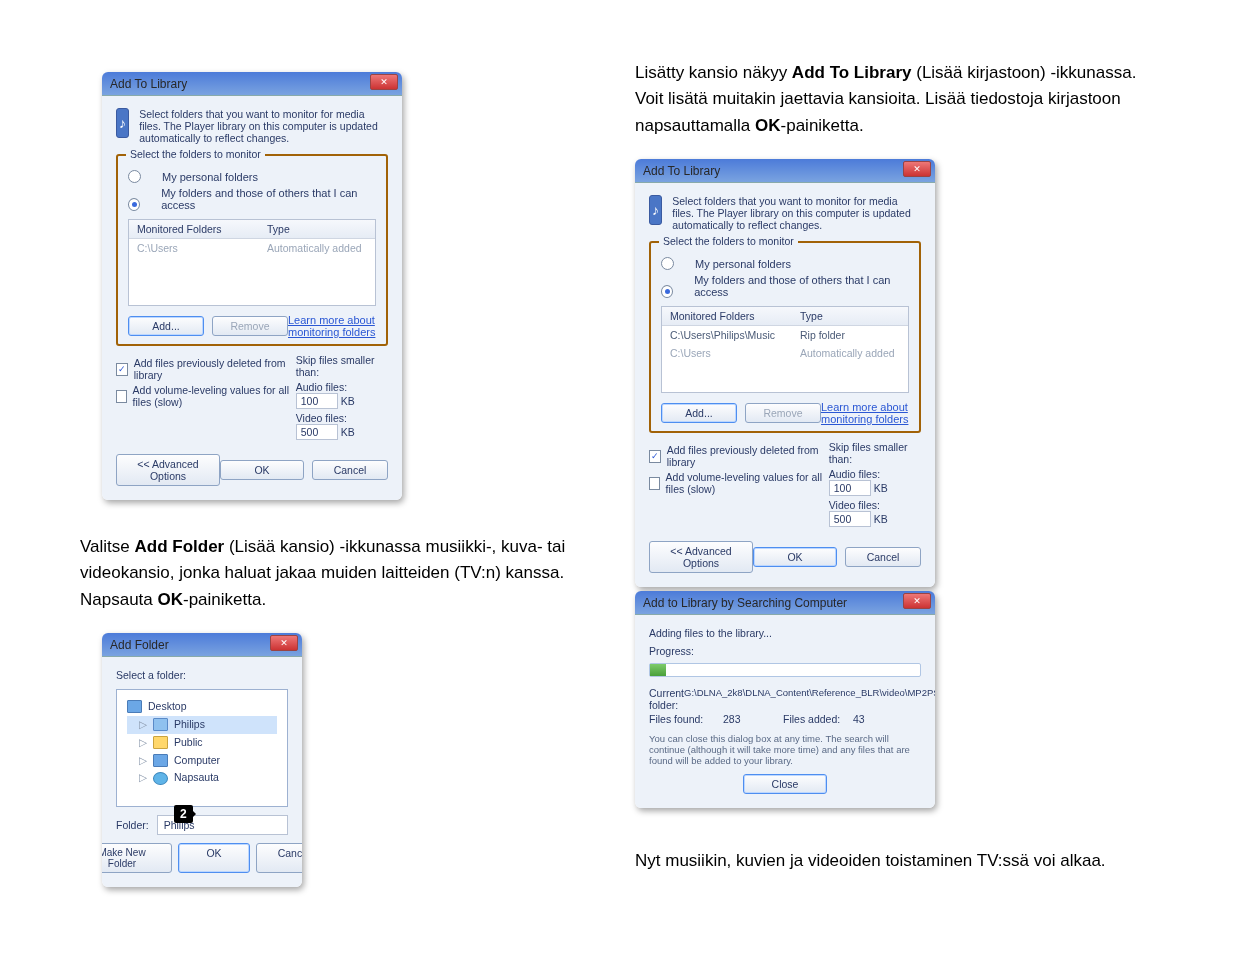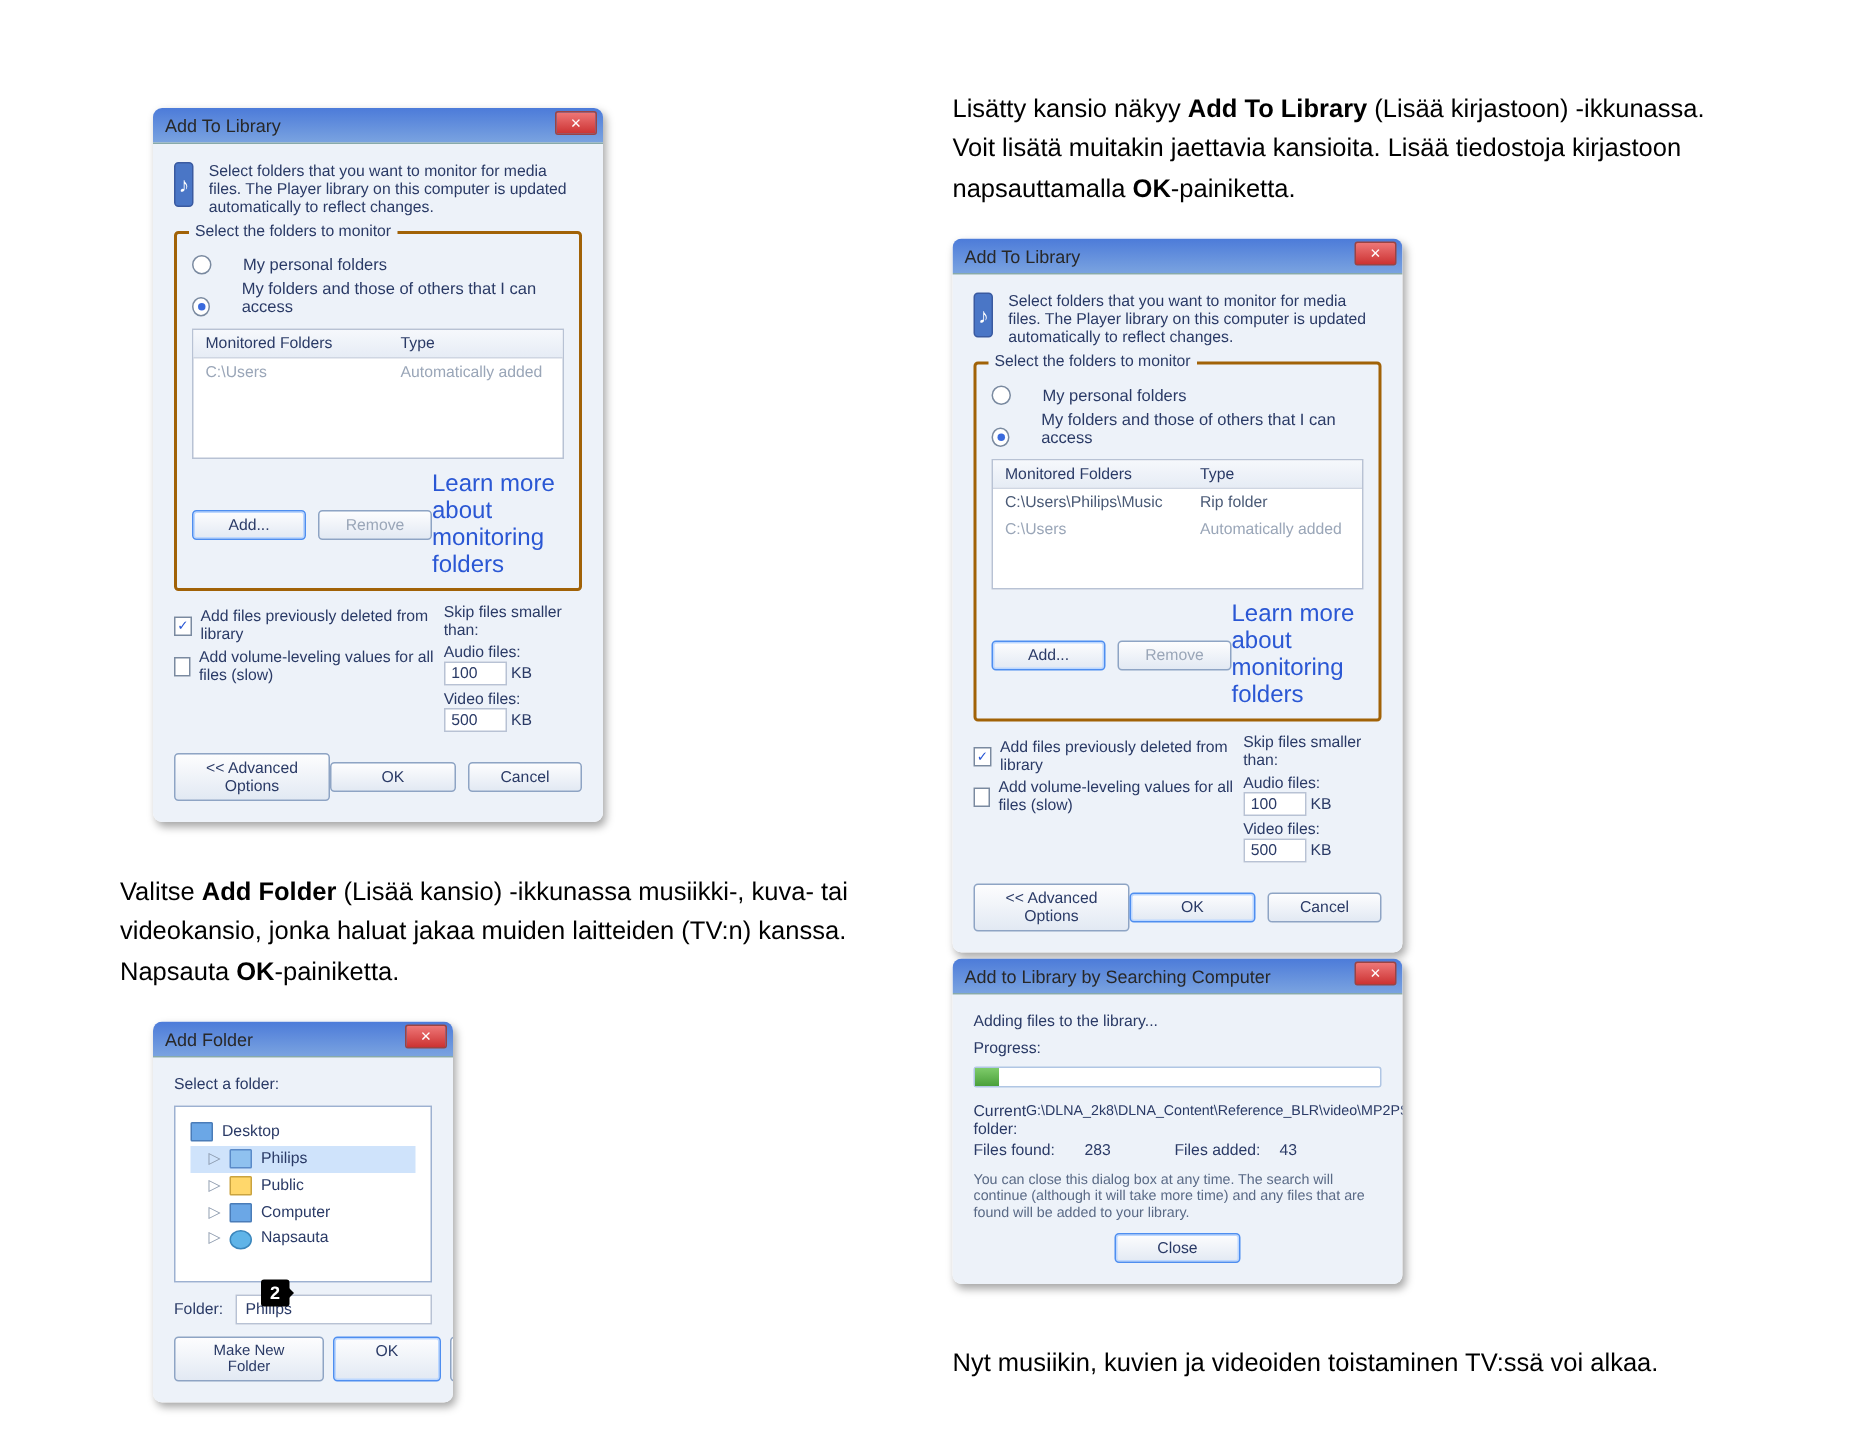--- a/index.html
+++ b/index.html
@@ -20,21 +20,21 @@
 .listbox{border:1px solid #b8c2d4;background:#fff;margin-top:8px}
 .listhdr{display:flex;background:linear-gradient(#f6f8fc,#e6ecf5);border-bottom:1px solid #cfd6e2;font-size:10.5px;color:#2a3a66}
 .listhdr div{padding:3px 8px}
 .listrow{display:flex;font-size:10.5px;color:#4a5a76}
 .listrow.muted{color:#9aa6b8}
 .listrow div{padding:3px 8px}
 .listspace{height:48px}
 .btn{display:inline-block;border:1px solid #8ea4c4;background:linear-gradient(#fdfdfe,#e2e9f3);border-radius:3px;font-size:10.5px;color:#2a3a66;padding:3px 14px;text-align:center;min-width:46px}
 .btn.primary{border-color:#4e8ef0;box-shadow:0 0 0 1px #bcd7ff inset}
 .btn.disabled{color:#9aa6b8}
-.link{color:#2a57d4;font-size:16px}
+.link{color:#2a57d4;text-decoration:underline;font-size:11px}
 .chk-row{display:flex;align-items:center;gap:6px;font-size:10.5px;color:#2a3a66;margin:3px 0}
 .chk{width:11px;height:11px;border:1px solid #7a8aa0;background:#fff;display:flex;align-items:center;justify-content:center;font-size:9px;color:#2a57d4}
 .chk.sel::after{content:"✓"}
 .smalltxt{font-size:10.5px;color:#2a3a66}
 .inputcell{border:1px solid #b8c2d4;background:#fff;padding:1px 4px;font-size:10.5px;color:#2a3a66;width:32px;display:inline-block}
 .row-between{display:flex;justify-content:flex-end;align-items:center;margin-top:8px}
 .icon-lib{width:28px;height:28px;background:#4a76c6;border:1px solid #3a5aa0;border-radius:3px;display:inline-flex;align-items:center;justify-content:center;margin-right:10px;color:#fff;font-size:14px}
 .head-row{display:flex;align-items:flex-start}
 .callout{position:absolute;left:-24px;background:#000;color:#fff;font-size:12px;font-weight:700;padding:2px 6px;border-radius:2px}
 .callout::after{content:"";position:absolute;top:4px;right:-8px;border:5px solid transparent;border-left-color:#000}
@@ -160,21 +160,21 @@
    <div class="item" style="padding-left:12px">
               <span class="exp">▷</span>
               <span class="ficon net"></span>
               <span>Napsauta</span>
             </div>
   </div>
   <div style="display:flex;align-items:center;margin:8px 0">
    <span class="smalltxt">Folder:</span>
    <span class="folder-input">Philips</span>
   </div>
-  <div style="display:flex;gap:6px;justify-content:flex-start">
+  <div style="display:flex;gap:6px;justify-content:center">
    <span class="btn" style="min-width:70px;font-size:10px">Make New Folder</span>
    <div style="display:flex;gap:6px">
     <span class="btn primary" style="min-width:42px">OK</span>
     <span class="btn">Cancel</span>
    </div>
   </div>
  </div>
 
  <div class="callout" style="top:172px;left:72px">2</div>
 </div>

